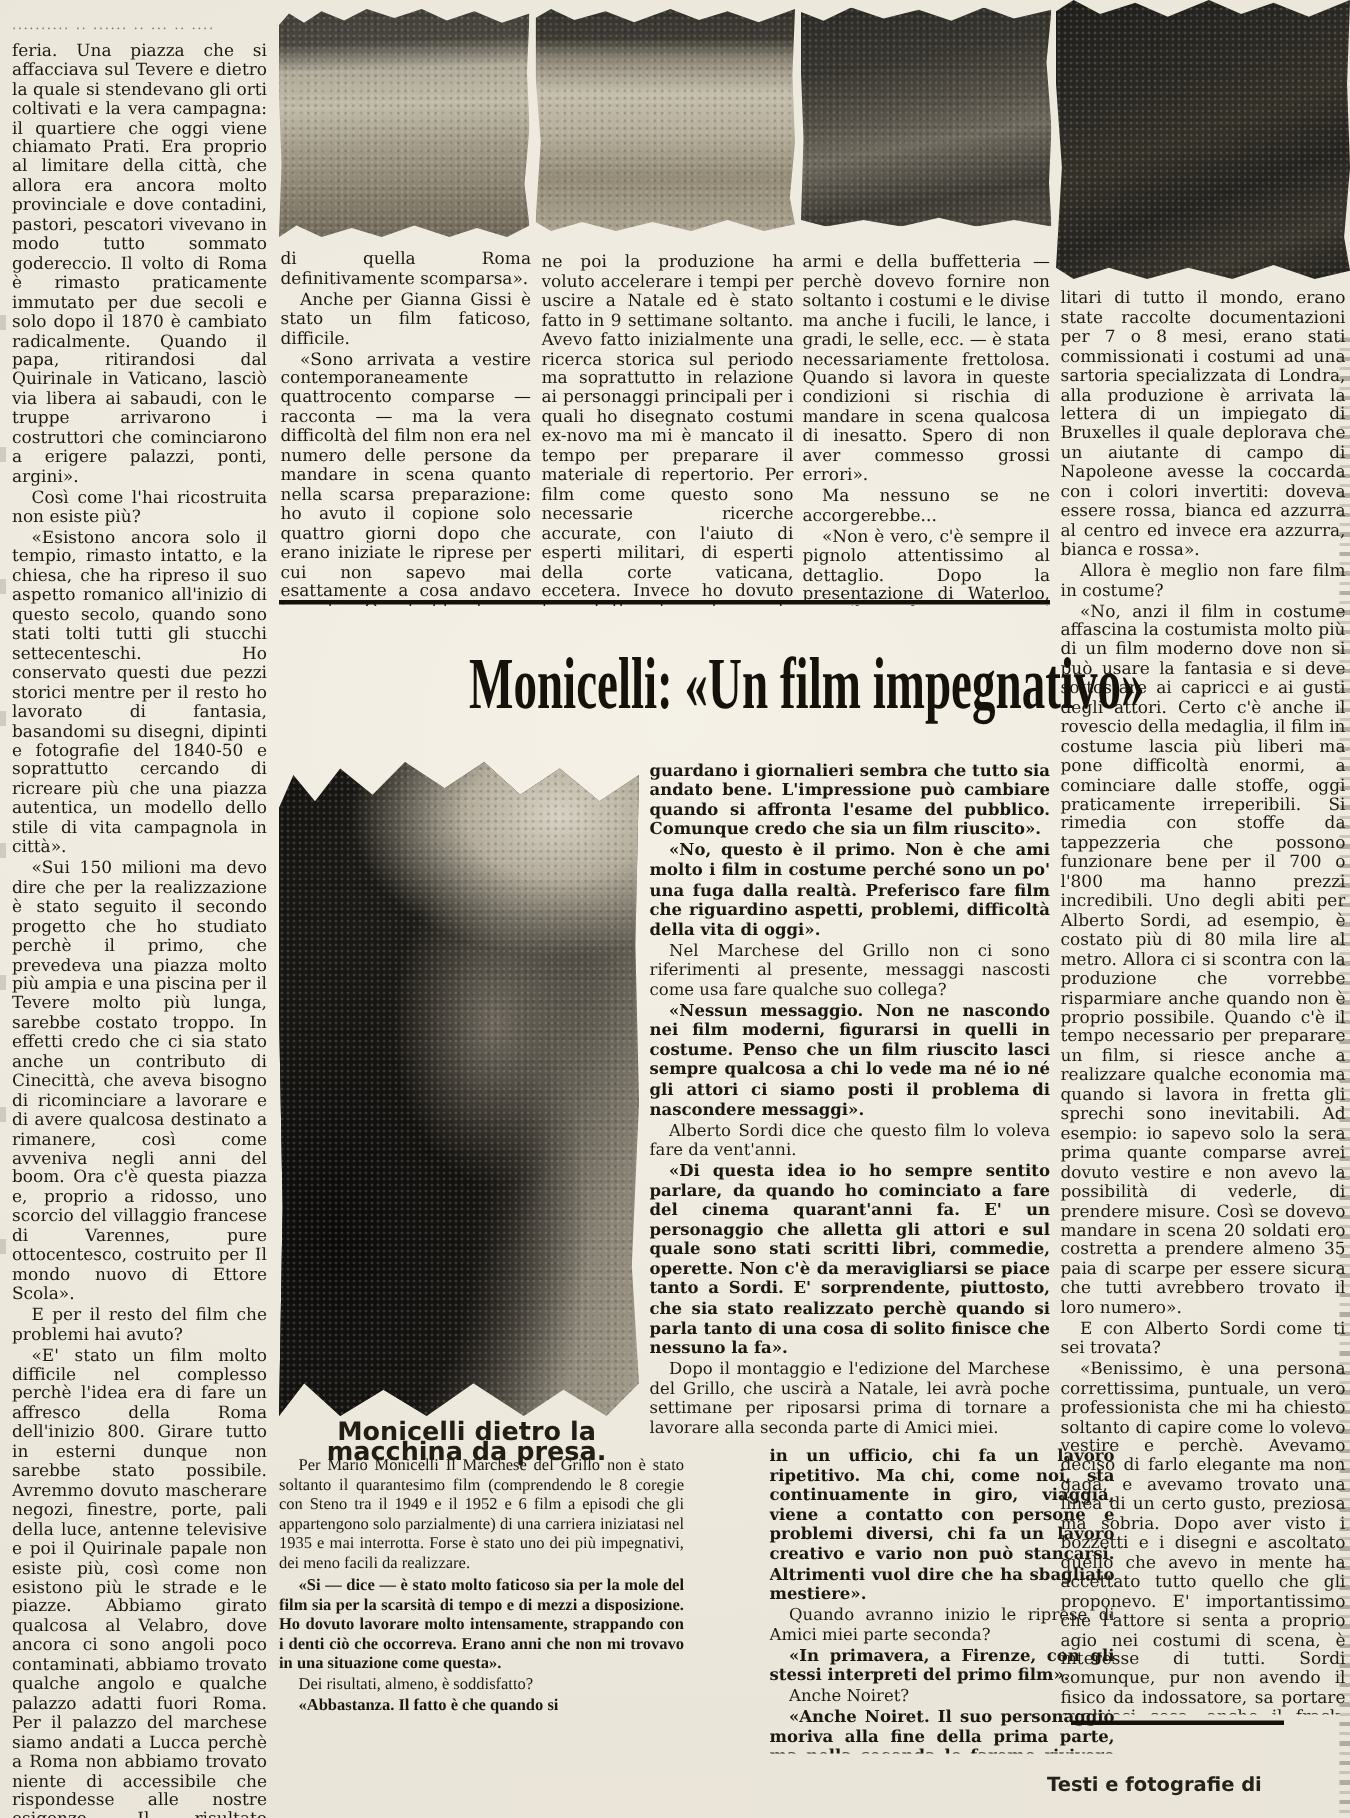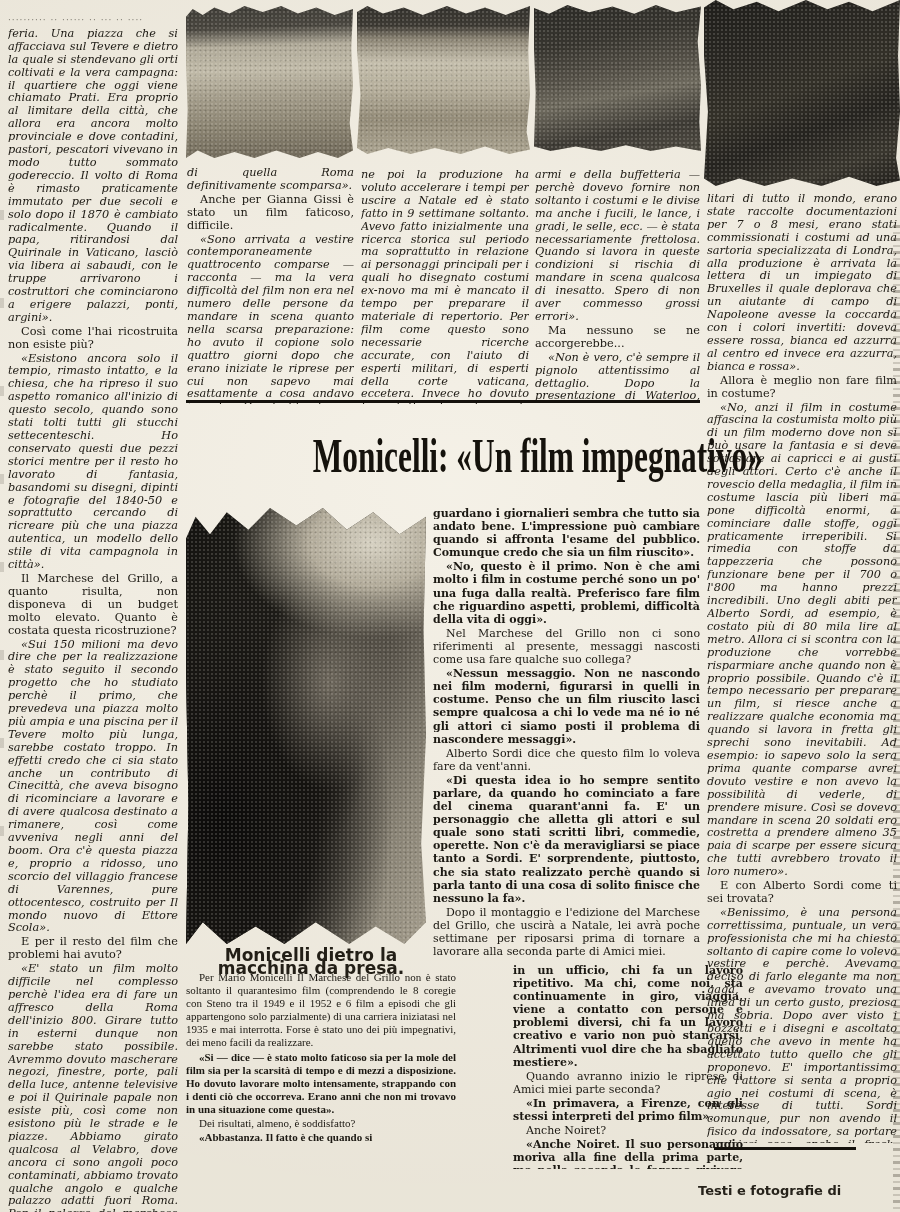--- a/index.html
+++ b/index.html
@@ -10,21 +10,21 @@
       #f1ecdf;
     color:#1b1812;
     font-family:"DejaVu Serif", serif;
   }
   
   .col{position:absolute;overflow:hidden;text-align:justify;}
   .narrow{font-size:11.3px;line-height:12.9px;}
   .feature{font-size:11px;line-height:13.1px;}
   .col p{margin:0 0 1px 0;text-indent:13px;}
   .col p.noind{text-indent:0;}
-  .a{font-style:italic;}
+  .a{}
   .q{font-style:normal;}
   .fa{font-style:normal;font-weight:700;}
   .fq{font-style:normal;font-weight:400;}
   .faded{opacity:.55;letter-spacing:1px;font-size:9px;}
   
   .rule{position:absolute;background:#14110c;}
   .headline{position:absolute;display:flex;align-items:center;justify-content:flex-start;}
   .headline span{
     display:inline-block;white-space:nowrap;
     font-family:"Liberation Serif", serif;font-weight:700;font-size:49px;
@@ -84,21 +84,20 @@
   <div class="photo pt1 torn1" style="left:186px;top:6px;width:167px;height:152px;"></div>
   <div class="photo pt2 torn2" style="left:357px;top:6px;width:173px;height:148px;"></div>
   <div class="photo pt3 torn3" style="left:534px;top:5px;width:167px;height:146px;"></div>
   <div class="photo pt4 torn2" style="left:704px;top:0;width:196px;height:186px;"></div>
 
   <div class="col narrow" style="left:8px;top:14px;width:170px;height:1198px;">
     <p class="faded noind">·········· ·· ······ ·· ··· ·· ····</p>
     <p class="a noind">feria. Una piazza che si affacciava sul Tevere e dietro la quale si stendevano gli orti coltivati e la vera campagna: il quartiere che oggi viene chiamato Prati. Era proprio al limitare della città, che allora era ancora molto provinciale e dove contadini, pastori, pescatori vivevano in modo tutto sommato godereccio. Il volto di Roma è rimasto praticamente immutato per due secoli e solo dopo il 1870 è cambiato radicalmente. Quando il papa, ritirandosi dal Quirinale in Vaticano, lasciò via libera ai sabaudi, con le truppe arrivarono i costruttori che cominciarono a erigere palazzi, ponti, argini».</p>
     <p class="q">Così come l'hai ricostruita non esiste più?</p>
     <p class="a">«Esistono ancora solo il tempio, rimasto intatto, e la chiesa, che ha ripreso il suo aspetto romanico all'inizio di questo secolo, quando sono stati tolti tutti gli stucchi settecenteschi. Ho conservato questi due pezzi storici mentre per il resto ho lavorato di fantasia, basandomi su disegni, dipinti e fotografie del 1840-50 e soprattutto cercando di ricreare più che una piazza autentica, un modello dello stile di vita campagnola in città».</p>
-    <p class="q">Il Marchese del Grillo, a quanto risulta, non disponeva di un budget molto elevato. Quanto è costata questa ricostruzione?</p>
     <p class="a">«Sui 150 milioni ma devo dire che per la realizzazione è stato seguito il secondo progetto che ho studiato perchè il primo, che prevedeva una piazza molto più ampia e una piscina per il Tevere molto più lunga, sarebbe costato troppo. In effetti credo che ci sia stato anche un contributo di Cinecittà, che aveva bisogno di ricominciare a lavorare e di avere qualcosa destinato a rimanere, così come avveniva negli anni del boom. Ora c'è questa piazza e, proprio a ridosso, uno scorcio del villaggio francese di Varennes, pure ottocentesco, costruito per Il mondo nuovo di Ettore Scola».</p>
     <p class="q">E per il resto del film che problemi hai avuto?</p>
     <p class="a">«E' stato un film molto difficile nel complesso perchè l'idea era di fare un affresco della Roma dell'inizio 800. Girare tutto in esterni dunque non sarebbe stato possibile. Avremmo dovuto mascherare negozi, finestre, porte, pali della luce, antenne televisive e poi il Quirinale papale non esiste più, così come non esistono più le strade e le piazze. Abbiamo girato qualcosa al Velabro, dove ancora ci sono angoli poco contaminati, abbiamo trovato qualche angolo e qualche palazzo adatti fuori Roma. Per il palazzo del marchese siamo andati a Lucca perchè a Roma non abbiamo trovato niente di accessibile che rispondesse alle nostre esigenze. Il risultato complessivo credo comunque che sia ottimo e che si riesca veramente a ritrovare l'atmosfera e lo stile di vita</p>
   </div>
 
   <div class="col narrow" style="left:187px;top:167px;width:167px;height:237px;">
     <p class="a noind">di quella Roma definitivamente scomparsa».</p>
     <p class="q">Anche per Gianna Gissi è stato un film faticoso, difficile.</p>
     <p class="a">«Sono arrivata a vestire contemporaneamente quattrocento comparse — racconta — ma la vera difficoltà del film non era nel numero delle persone da mandare in scena quanto nella scarsa preparazione: ho avuto il copione solo quattro giorni dopo che erano iniziate le riprese per cui non sapevo mai esattamente a cosa andavo incontro. Questo film doveva essere realizzato in 13 o 14 settima-</p>
   </div>

